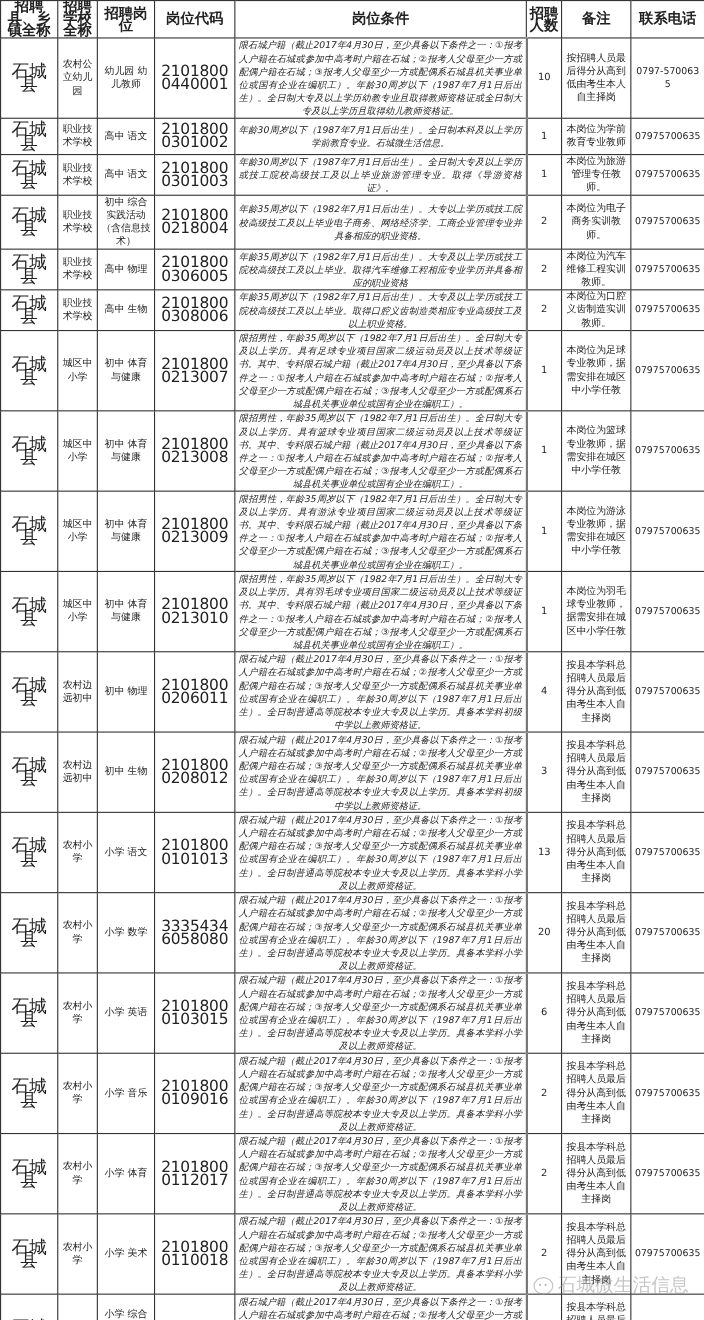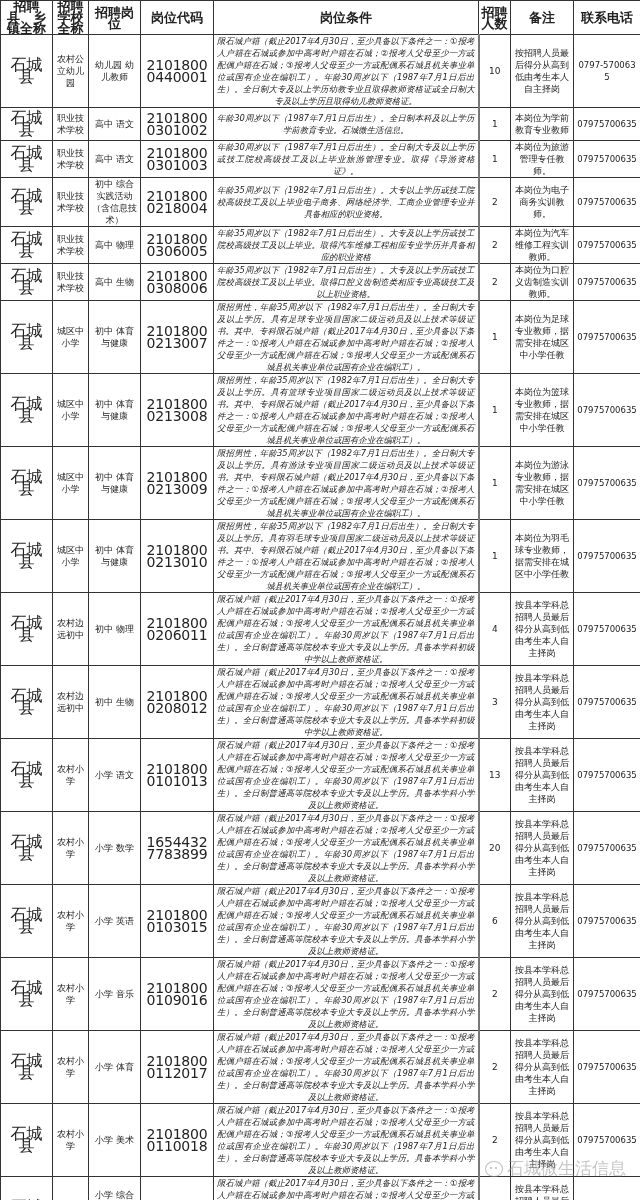--- a/index.html
+++ b/index.html
@@ -214,21 +214,21 @@
           <span>限石城户籍（截止2017年4月30日，至少具备以下条件之一：①报考人户籍在石城或参加中高考时户籍在石城；②报考人父母至少一方或配偶户籍在石城；③报考人父母至少一方或配偶系石城县机关事业单位或国有企业在编职工）。年龄30周岁以下（1987年7月1日后出生）。全日制普通高等院校本专业大专及以上学历。具备本学科小学及以上教师资格证。</span>
         </td>
         <td class="num">13</td>
         <td>按县本学科总招聘人员最后得分从高到低由考生本人自主择岗</td>
         <td class="phone">07975700635</td>
       </tr>
       <tr class="h73">
         <td class="county">石城县</td>
         <td>农村小学</td>
         <td>小学 数学</td>
-        <td class="code">16544327783899</td>
+        <td class="code">33354346058080</td>
         <td class="cond">
           <span>限石城户籍（截止2017年4月30日，至少具备以下条件之一：①报考人户籍在石城或参加中高考时户籍在石城；②报考人父母至少一方或配偶户籍在石城；③报考人父母至少一方或配偶系石城县机关事业单位或国有企业在编职工）。年龄30周岁以下（1987年7月1日后出生）。全日制普通高等院校本专业大专及以上学历。具备本学科小学及以上教师资格证。</span>
         </td>
         <td class="num">20</td>
         <td>按县本学科总招聘人员最后得分从高到低由考生本人自主择岗</td>
         <td class="phone">07975700635</td>
       </tr>
       <tr class="h73">
         <td class="county">石城县</td>
         <td>农村小学</td>

